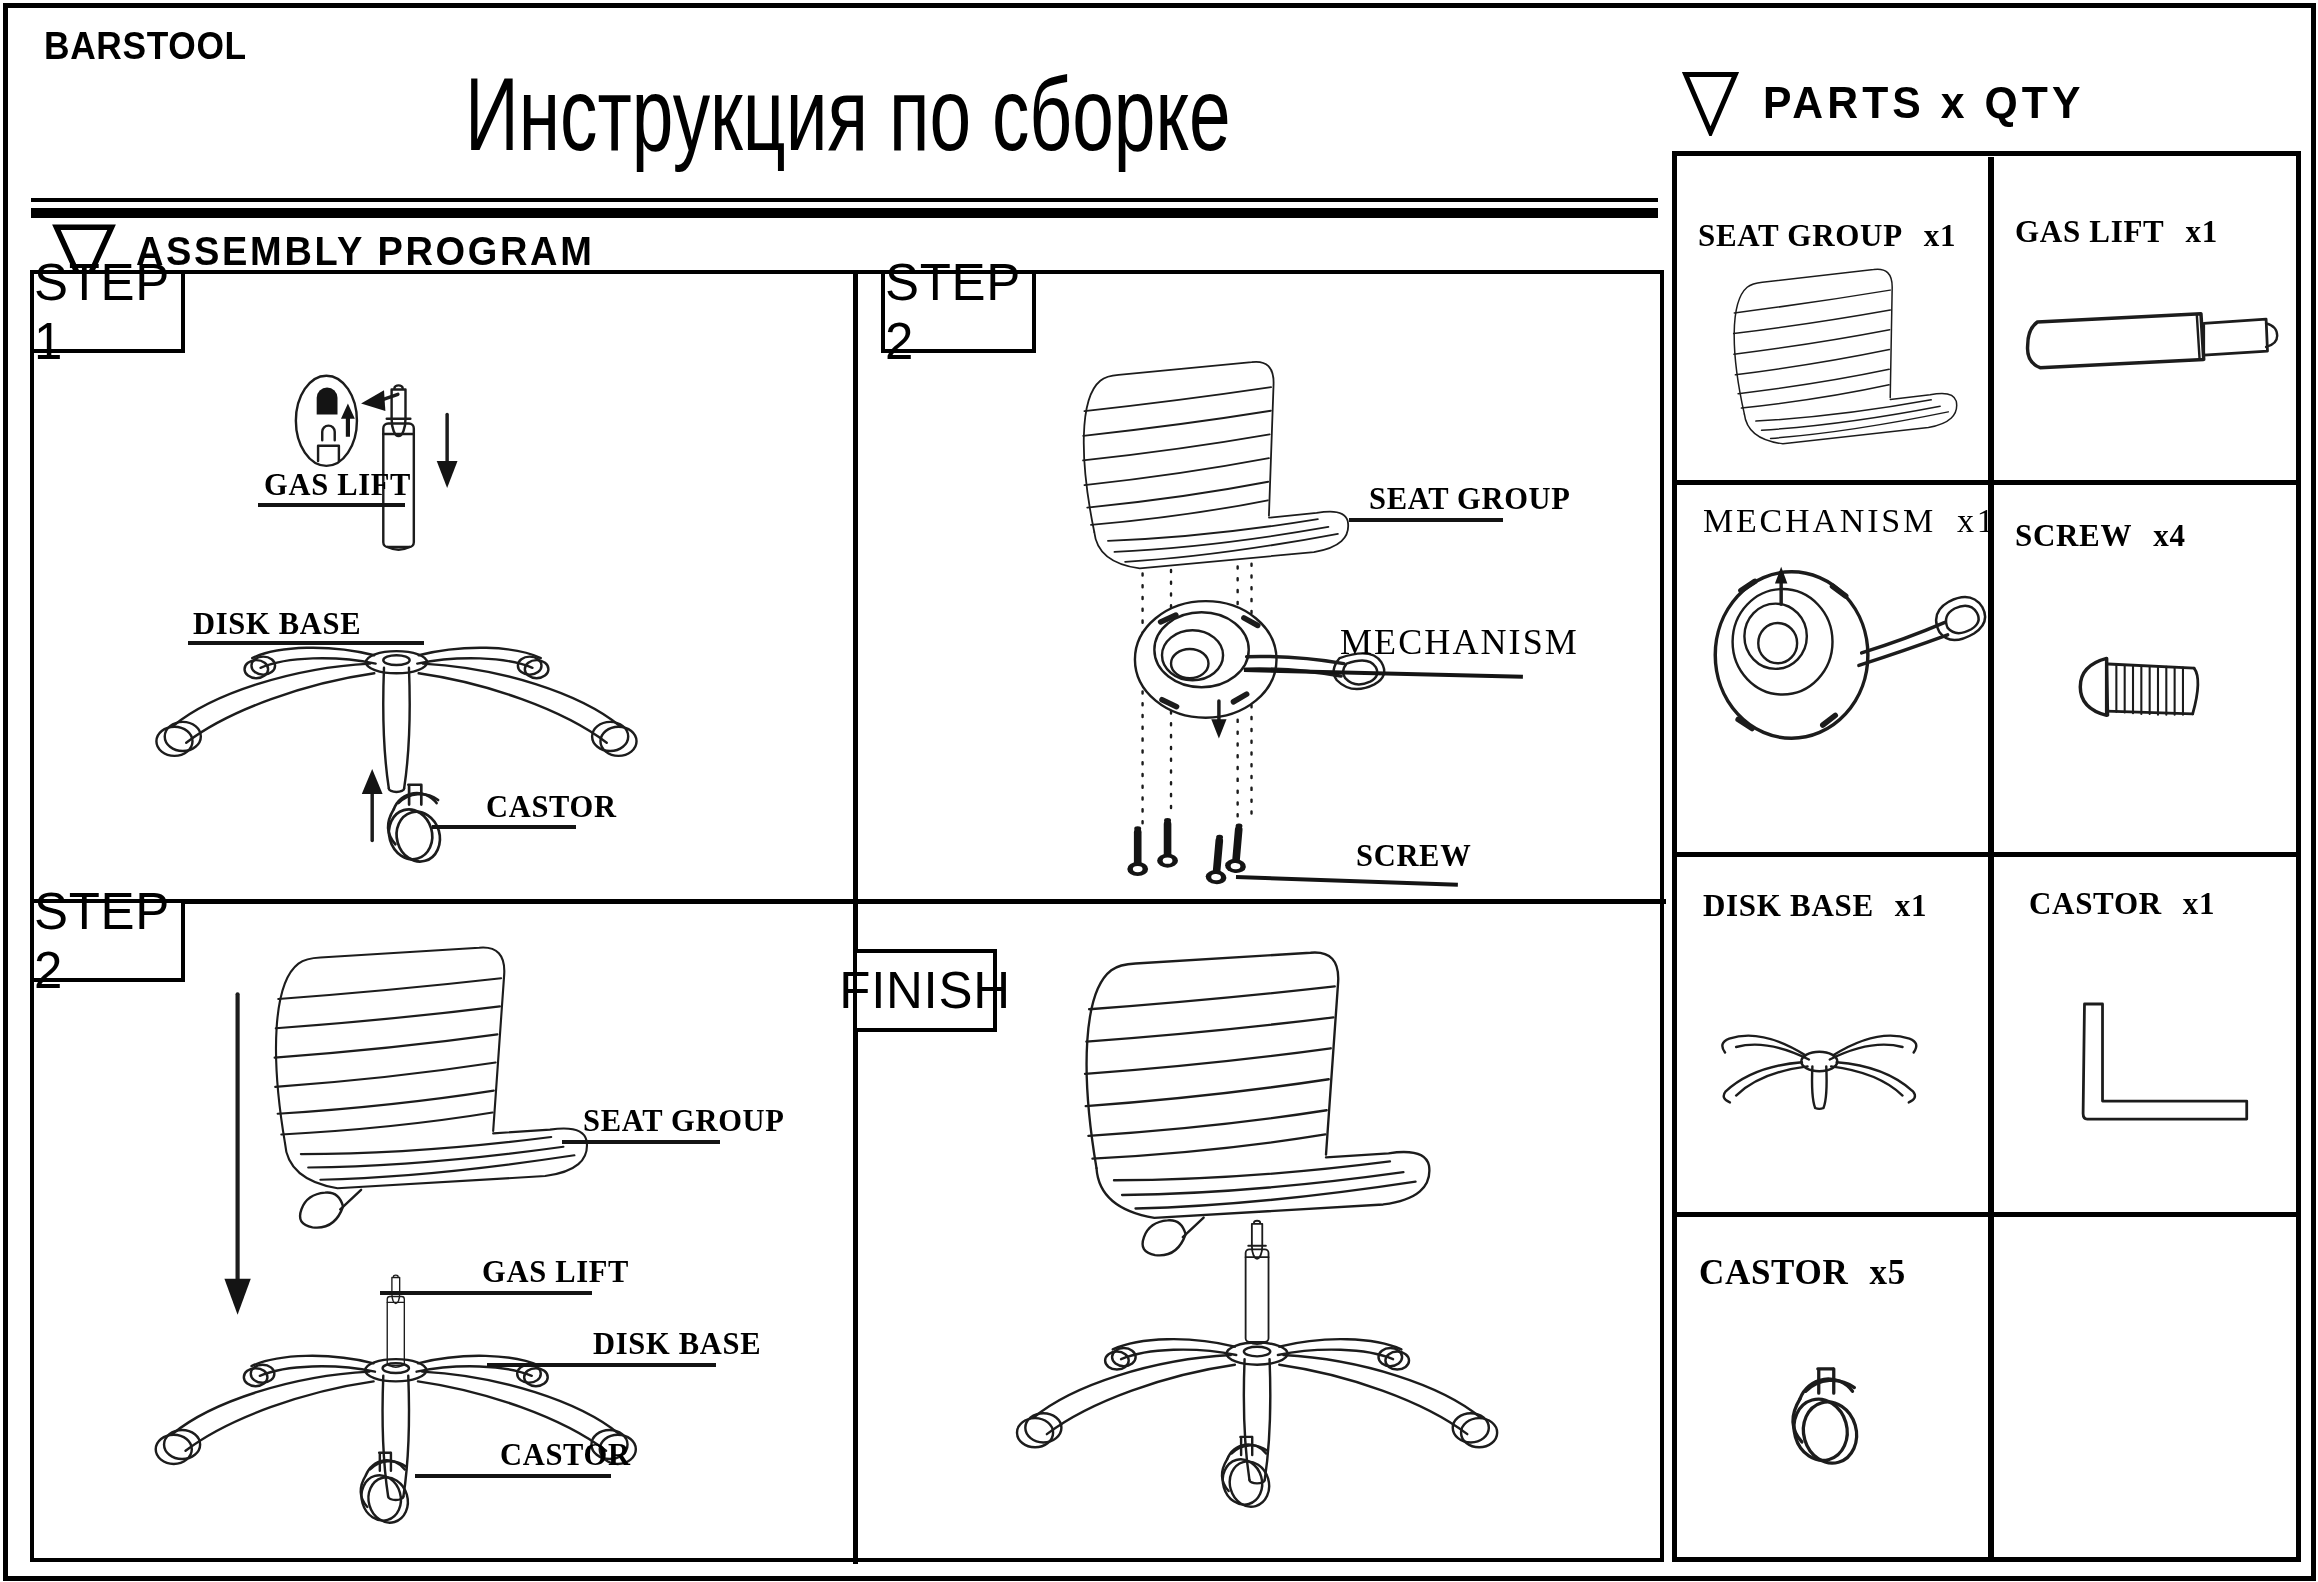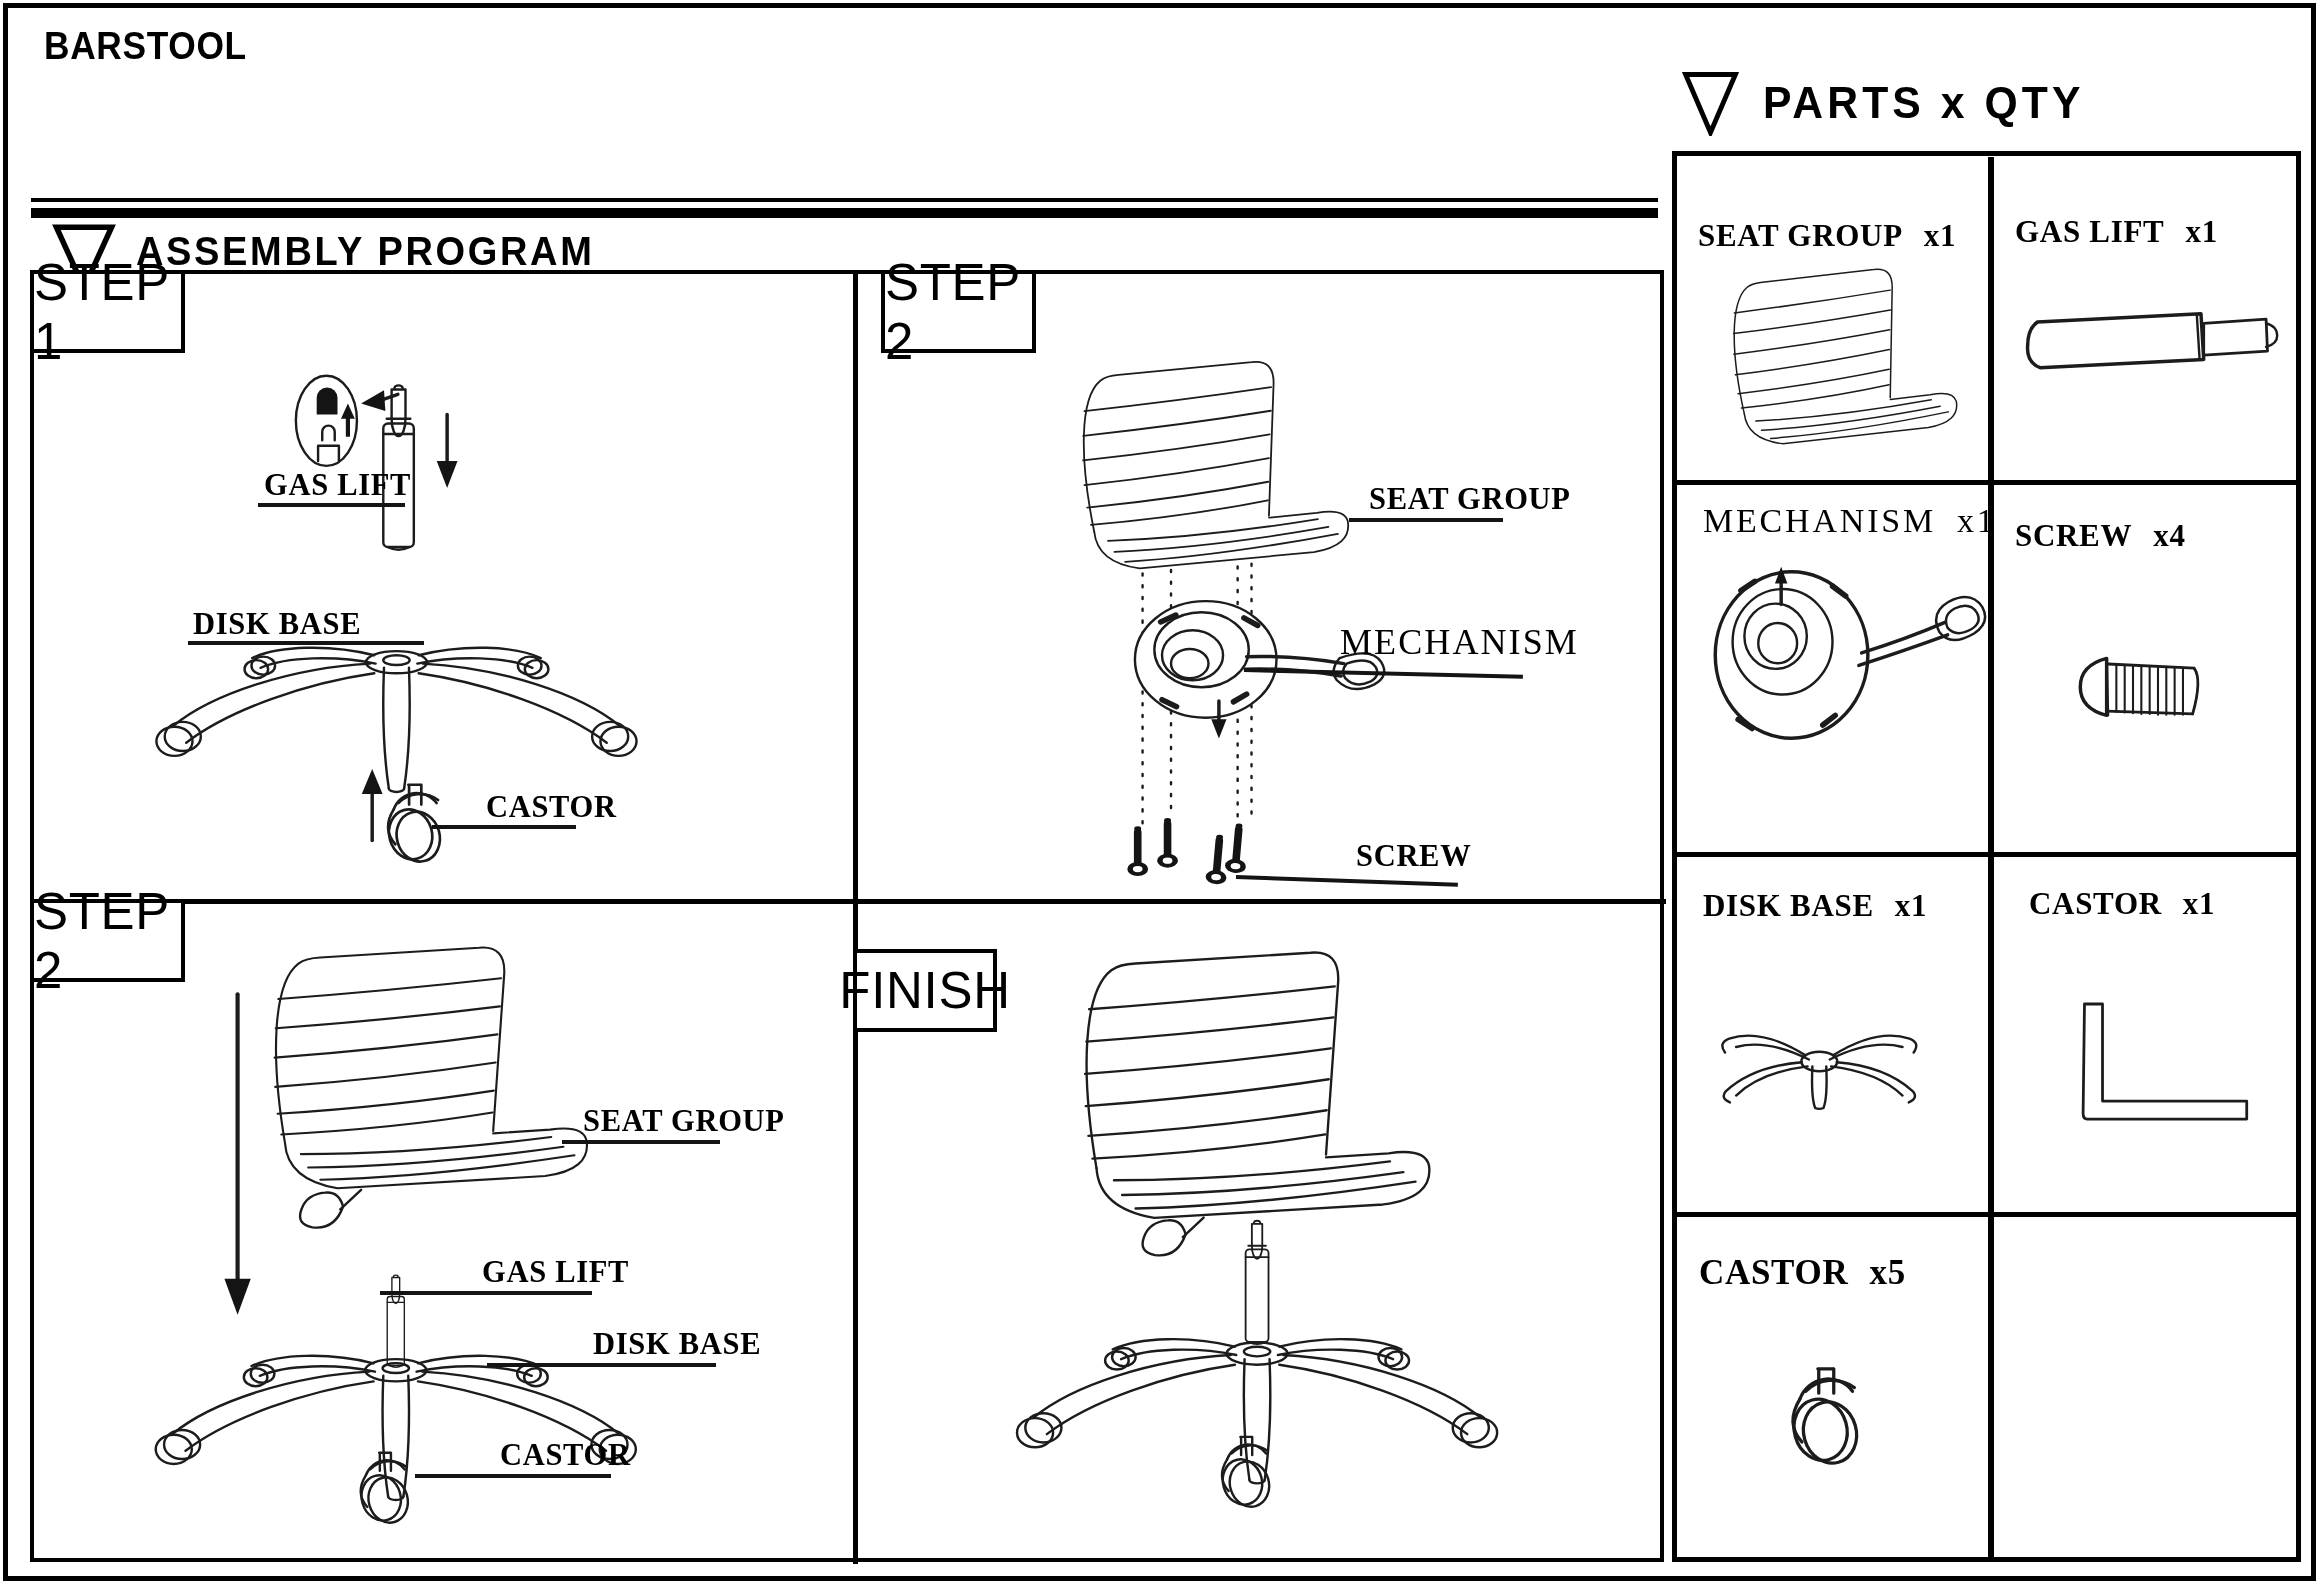--- a/index.html
+++ b/index.html
@@ -104,20 +104,23 @@
         <rect x="-5.5" y="0" width="11" height="54" rx="5"></rect>
         <ellipse cx="0" cy="58" rx="15" ry="10"></ellipse>
         <ellipse cx="0" cy="58" rx="7" ry="4.5" fill="#fff"></ellipse>
       </g>
     </defs>
   </svg>
 
   <div class="page-border"></div>
 
   <div class="brand">BARSTOOL</div>
+  <div class="title-wrap">
+    <span class="title-text">Инструкция по сборке</span>
+  </div>
   <div class="rule thin"></div>
   <div class="rule thick"></div>
 
   <svg class="tri" style="left:52px;top:223px" width="64" height="69" viewBox="0 0 92 100">
     <polygon points="6,6 86,6 46,94" fill="none" stroke="#000" stroke-width="8"></polygon>
   </svg>
   <div class="head-text" id="assembly-heading">ASSEMBLY PROGRAM</div>
 
   <div class="main-table"></div>
   <div class="vline" style="left:853px;top:270px;width:4.9px;height:1294px"></div>

